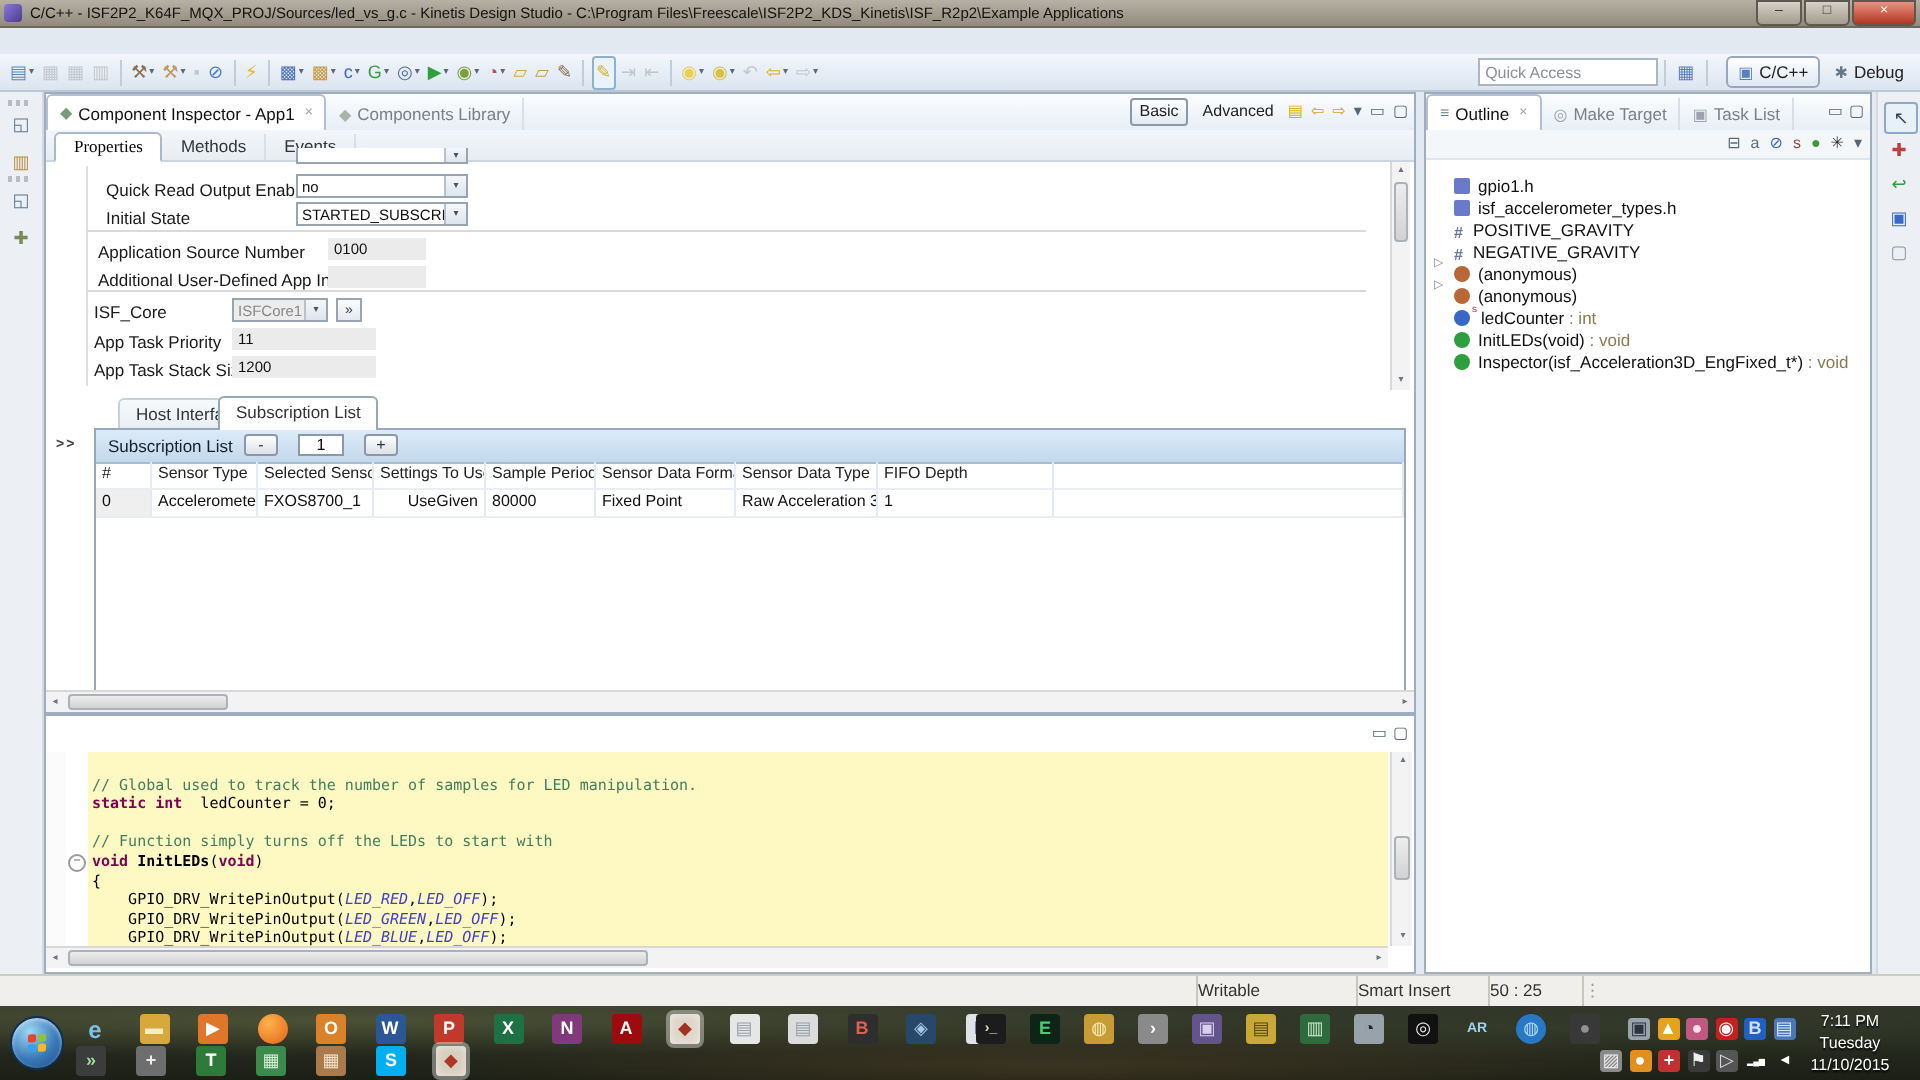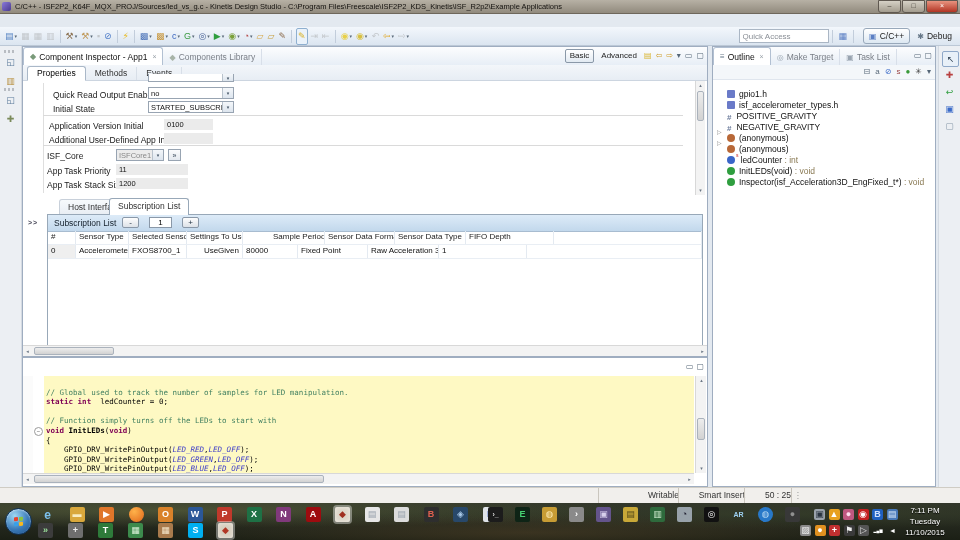--- a/index.html
+++ b/index.html
@@ -64,21 +64,21 @@
   .file-ico{display:inline-block;width:8px;height:10px;background:#fff;border:1px solid #7a8ec0;
             color:#2a52b0;font-size:6px;line-height:9px;text-align:center;margin-right:3px;position:relative;}
   .file-ico.warn::after{content:"";position:absolute;left:-2px;bottom:-2px;width:4px;height:4px;
             background:#f2c21e;border:1px solid #9a7a10;}
   
   .inner-tabs{position:absolute;left:0;top:18px;right:0;height:15px;
               background:linear-gradient(#f3f6fa,#e7edf4);border-bottom:1px solid #ccd5e0;
               display:flex;align-items:flex-end;padding-left:4px;}
   .itab{font-size:8.5px;padding:1px 9px 2px;color:#333;border-right:1px solid #d8dfe8;}
   .itab.active{background:#fff;color:#000;border:1px solid #aab8c8;border-bottom:1px solid #fff;
-               border-radius:3px 3px 0 0;margin-bottom:-1px;}
+               border-radius:3px 3px 0 0;margin-bottom:-1px;font-family:Liberation Serif, serif;}
   
   .plabel{position:absolute;font-size:8.5px;color:#1a1a1a;white-space:nowrap;}
   .combo{position:absolute;height:12px;border:1px solid #98a4b2;background:#fff;display:flex;align-items:stretch;box-sizing:border-box;}
   .combo .cval{flex:1;font-size:7.5px;padding:1px 2px;overflow:hidden;white-space:nowrap;color:#111;}
   .combo .carr{width:10px;border-left:1px solid #b8c2cc;background:linear-gradient(#f4f7fa,#dde5ee);
                font-size:5px;display:flex;align-items:center;justify-content:center;color:#456;}
   .combo.disabled{background:#ececec;}
   .combo.disabled .cval{color:#888;}
   .tfield{position:absolute;height:11px;background:#ebebeb;font-size:7.5px;padding:0 3px;line-height:11px;color:#111;box-sizing:border-box;}
   .hline{position:absolute;height:1px;background:#dadada;}
@@ -133,21 +133,21 @@
              font-size:7.5px;line-height:10px;white-space:pre;color:#000;}
   .tok-comment{color:#3f7f5f;}
   .tok-kw{color:#7f0055;font-weight:bold;}
   .tok-macro{color:#4040c8;font-style:italic;}
   .tok-func{font-weight:bold;}
   .fold-mark{position:absolute;width:7px;height:7px;border:1px solid #9a9a9a;border-radius:50%;background:#fff;
              color:#555;font-size:6px;line-height:6px;text-align:center;}
   
   .statusbar{position:absolute;left:0;top:487px;width:960px;height:16px;background:#f1efec;
              border-top:1px solid #cfccc4;box-sizing:border-box;}
-  .sb-cell{position:absolute;top:0;height:15px;font-size:8.5px;color:#333;text-align:right;line-height:15px;
+  .sb-cell{position:absolute;top:0;height:15px;font-size:8.5px;color:#333;text-align:left;line-height:15px;
            border-left:1px solid #cac6be;}
   
   .taskbar{position:absolute;left:0;top:503px;width:960px;height:37px;
      background:radial-gradient(ellipse at 18% 20%, rgba(110,120,70,.45), transparent 42%),
                 radial-gradient(ellipse at 55% 80%, rgba(80,64,38,.55), transparent 46%),
                 radial-gradient(ellipse at 80% 30%, rgba(60,70,45,.5), transparent 40%),
                 linear-gradient(#31352a,#1b1f15);}
   .orb{position:absolute;left:5px;top:5px;width:27px;height:27px;border-radius:50%;
        background:radial-gradient(circle at 35% 28%, #9fd8f4, #3a7ab8 55%, #1c4a82);
        border:1px solid #0e2f52;box-shadow:inset 0 1px 2px rgba(255,255,255,.6);box-sizing:border-box;}
@@ -350,21 +350,21 @@
       <div class="combo" style="left:125px;top:40px;width:86px;">
         <span class="cval">no</span>
         <span class="carr">▾</span>
       </div>
       <span class="plabel" style="left:30px;top:57px;">Initial State</span>
       <div class="combo" style="left:125px;top:54px;width:86px;">
         <span class="cval">STARTED_SUBSCRIBED</span>
         <span class="carr">▾</span>
       </div>
       <div class="hline" style="left:20px;top:68px;width:640px;"></div>
-      <span class="plabel" style="left:26px;top:74px;">Application Version Initial</span>
+      <span class="plabel" style="left:26px;top:74px;">Application Source Number</span>
       <span class="tfield" style="left:141px;top:72px;width:49px;">0100</span>
       <span class="plabel" style="left:26px;top:88px;">Additional User-Defined App Info</span>
       <span class="tfield" style="left:141px;top:86px;width:49px;"></span>
       <div class="hline" style="left:20px;top:98px;width:640px;"></div>
       <span class="plabel" style="left:24px;top:104px;">ISF_Core</span>
       <div class="combo disabled" style="left:93px;top:102px;width:48px;">
         <span class="cval">ISFCore1</span>
         <span class="carr">▾</span>
       </div>
       <span class="more-btn" style="left:145px;top:102px;">»</span>
@@ -389,21 +389,21 @@
           <span class="spin-btn" style="left:74px;">-</span>
           <input class="count-box" style="left: 101px;" value="1">
           <span class="spin-btn" style="left:134px;">+</span>
         </div>
         <div class="tbl" id="sub-table">
             <div class="tbl-row hdr">
               <span class="tbl-cell" style="width: 28px;">#</span>
               <span class="tbl-cell" style="width: 53px;">Sensor Type</span>
               <span class="tbl-cell" style="width: 58px;">Selected Sensor</span>
               <span class="tbl-cell" style="width: 56px;">Settings To Use</span>
-              <span class="tbl-cell" style="width: 55px; margin-left: 27px;">Sample Period</span>
+              <span class="tbl-cell" style="width: 55px;">Sample Period</span>
               <span class="tbl-cell" style="width: 70px;">Sensor Data Format</span>
               <span class="tbl-cell" style="width: 71px;">Sensor Data Type</span>
               <span class="tbl-cell" style="width: 88px;">FIFO Depth</span>
               <span class="tbl-cell" style="flex: 1 1 0%;"></span>
             </div>
             <div class="tbl-row">
               <span class="tbl-cell first" style="width: 28px;">0</span>
               <span class="tbl-cell" style="width: 53px;">Accelerometer</span>
               <span class="tbl-cell" style="width: 58px;">FXOS8700_1</span>
               <span class="tbl-cell" style="width: 56px; text-align: right;">UseGiven</span>

